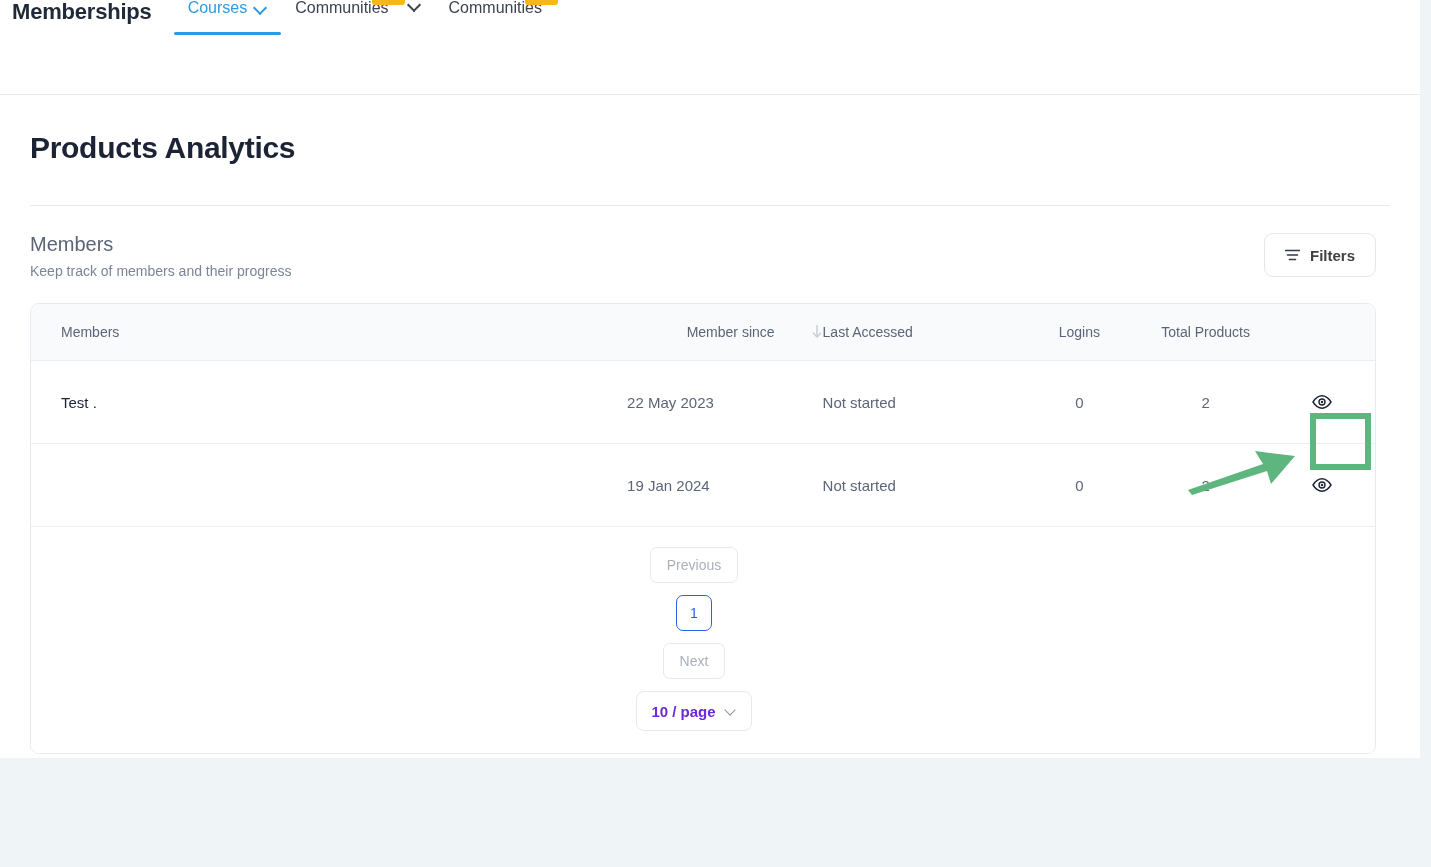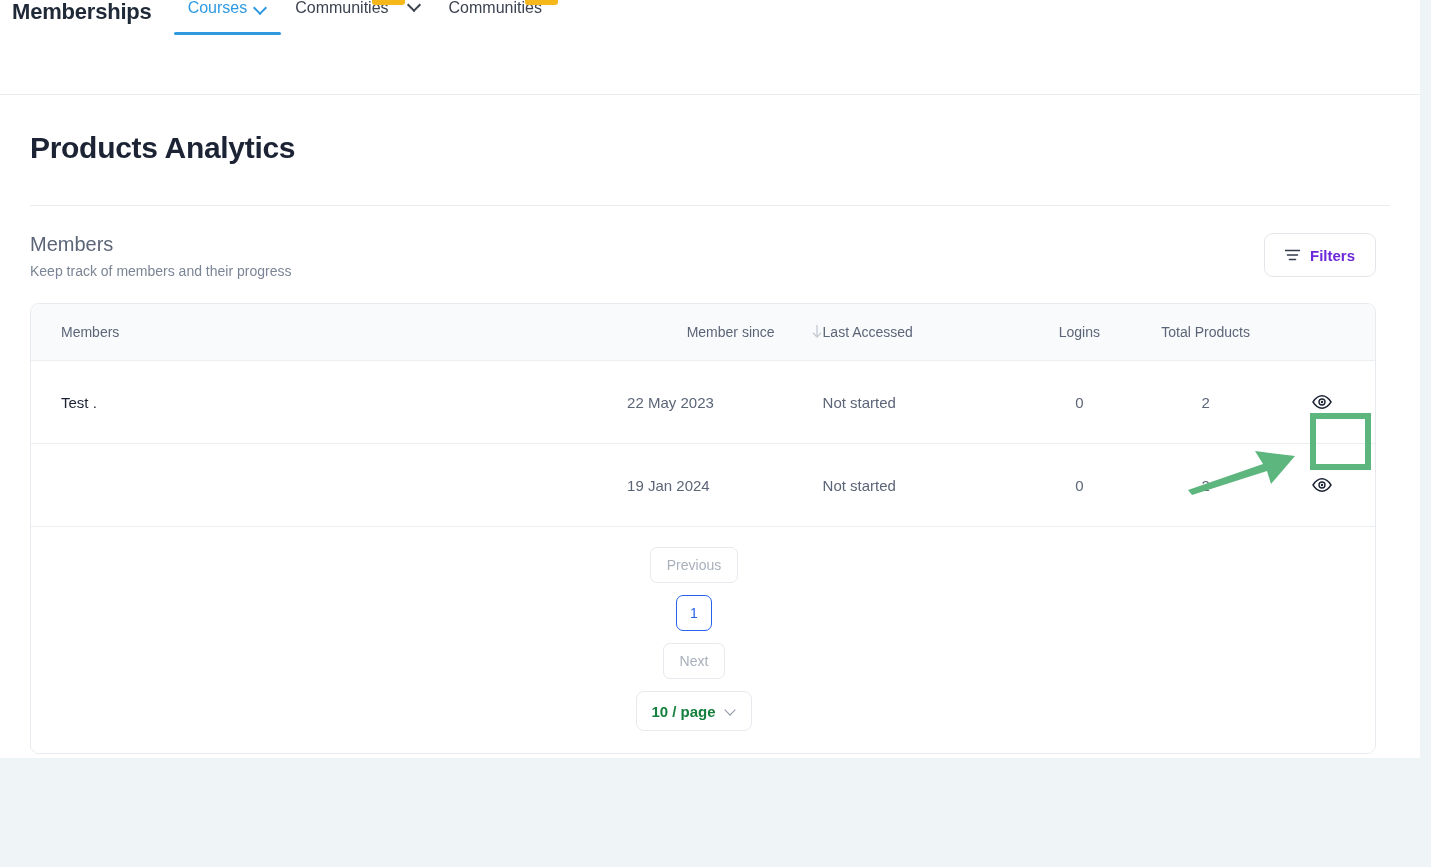--- a/index.html
+++ b/index.html
@@ -156,21 +156,21 @@
     display: flex;
     align-items: center;
     gap: 10px;
     height: 44px;
     padding: 0 20px;
     background: #fff;
     border: 1px solid #e3e6ea;
     border-radius: 9px;
     font-size: 15px;
     font-weight: 700;
-    color: #6d28d9;
+    color: #404040;
     cursor: pointer;
   }
   .filters-icon { width: 15px; height: 12px; display: block; }
 
   .search-box {
     display: flex;
     align-items: center;
     gap: 10px;
     width: 316px;
     height: 44px;
@@ -281,21 +281,21 @@
   }
   .pg-size {
     display: flex; align-items: center; gap: 10px;
     height: 40px;
     padding: 0 14px;
     border: 1px solid #e6e9ed;
     border-radius: 8px;
     background: #fff;
     font-size: 15px;
     font-weight: 700;
-    color: #15803d;
+    color: #6d28d9;
     cursor: pointer;
   }
   .pg-size .chev-sm {
     width: 11px; height: 11px; position: relative; display: inline-block;
     color: #8b94a3;
   }
   .pg-size .chev-sm::before {
     content: "";
     position: absolute; left: 0; top: 0;
     width: 7px; height: 7px;

